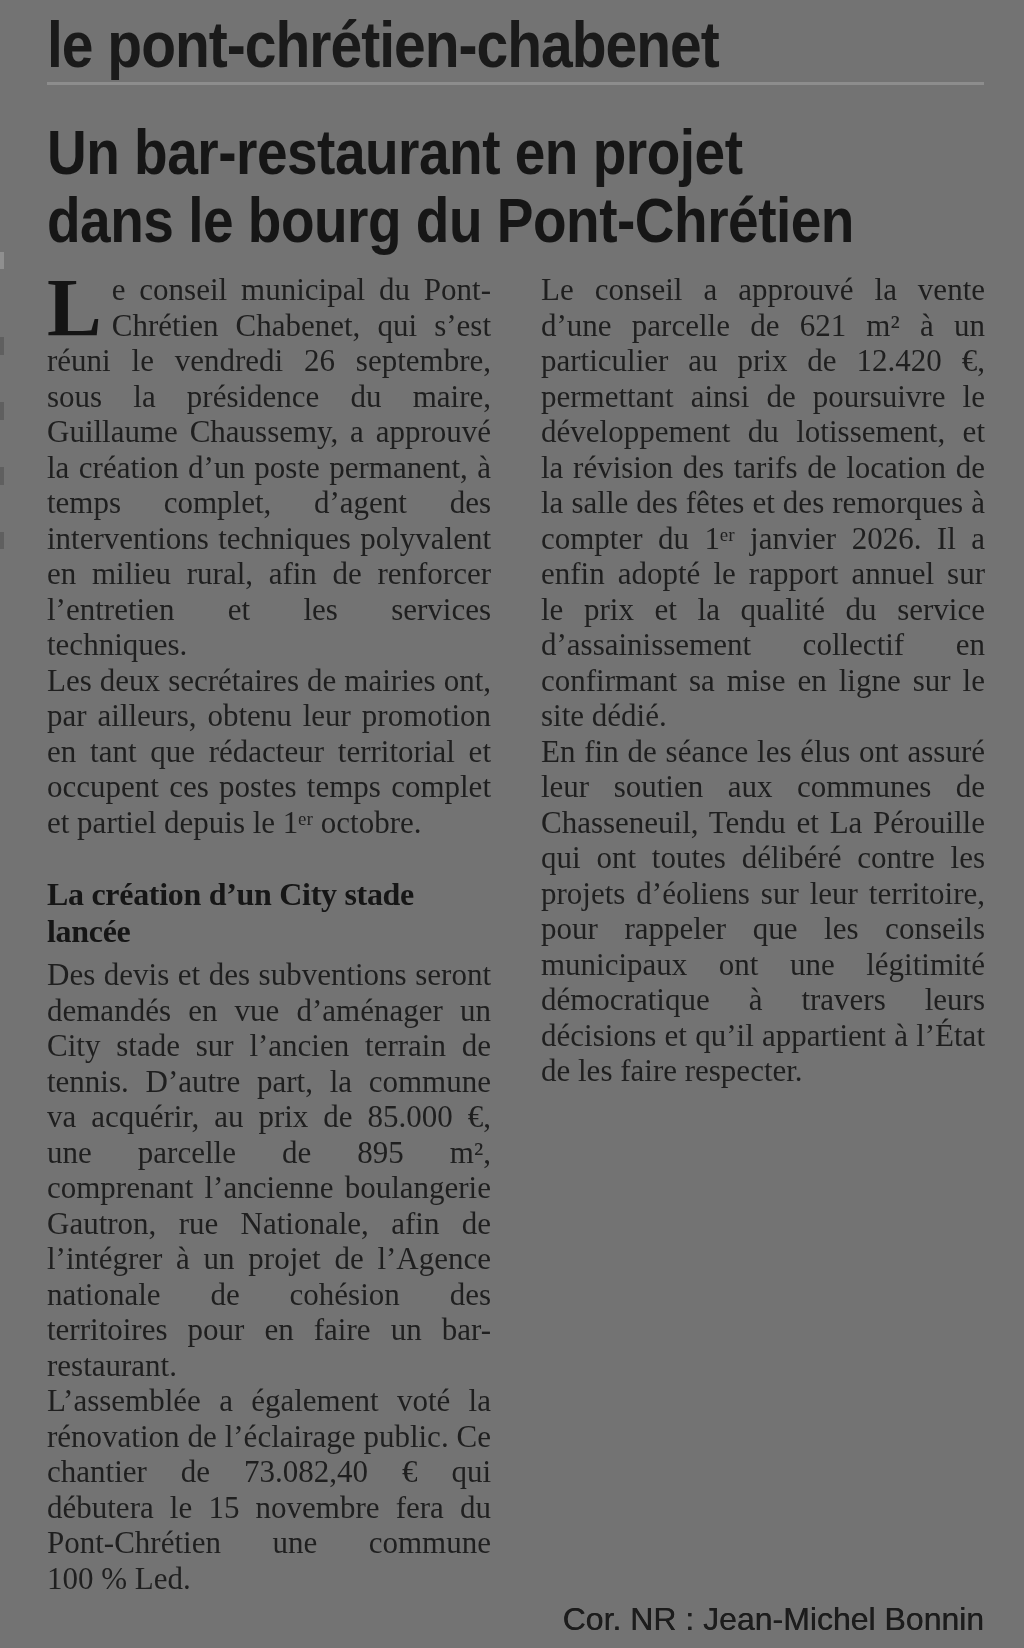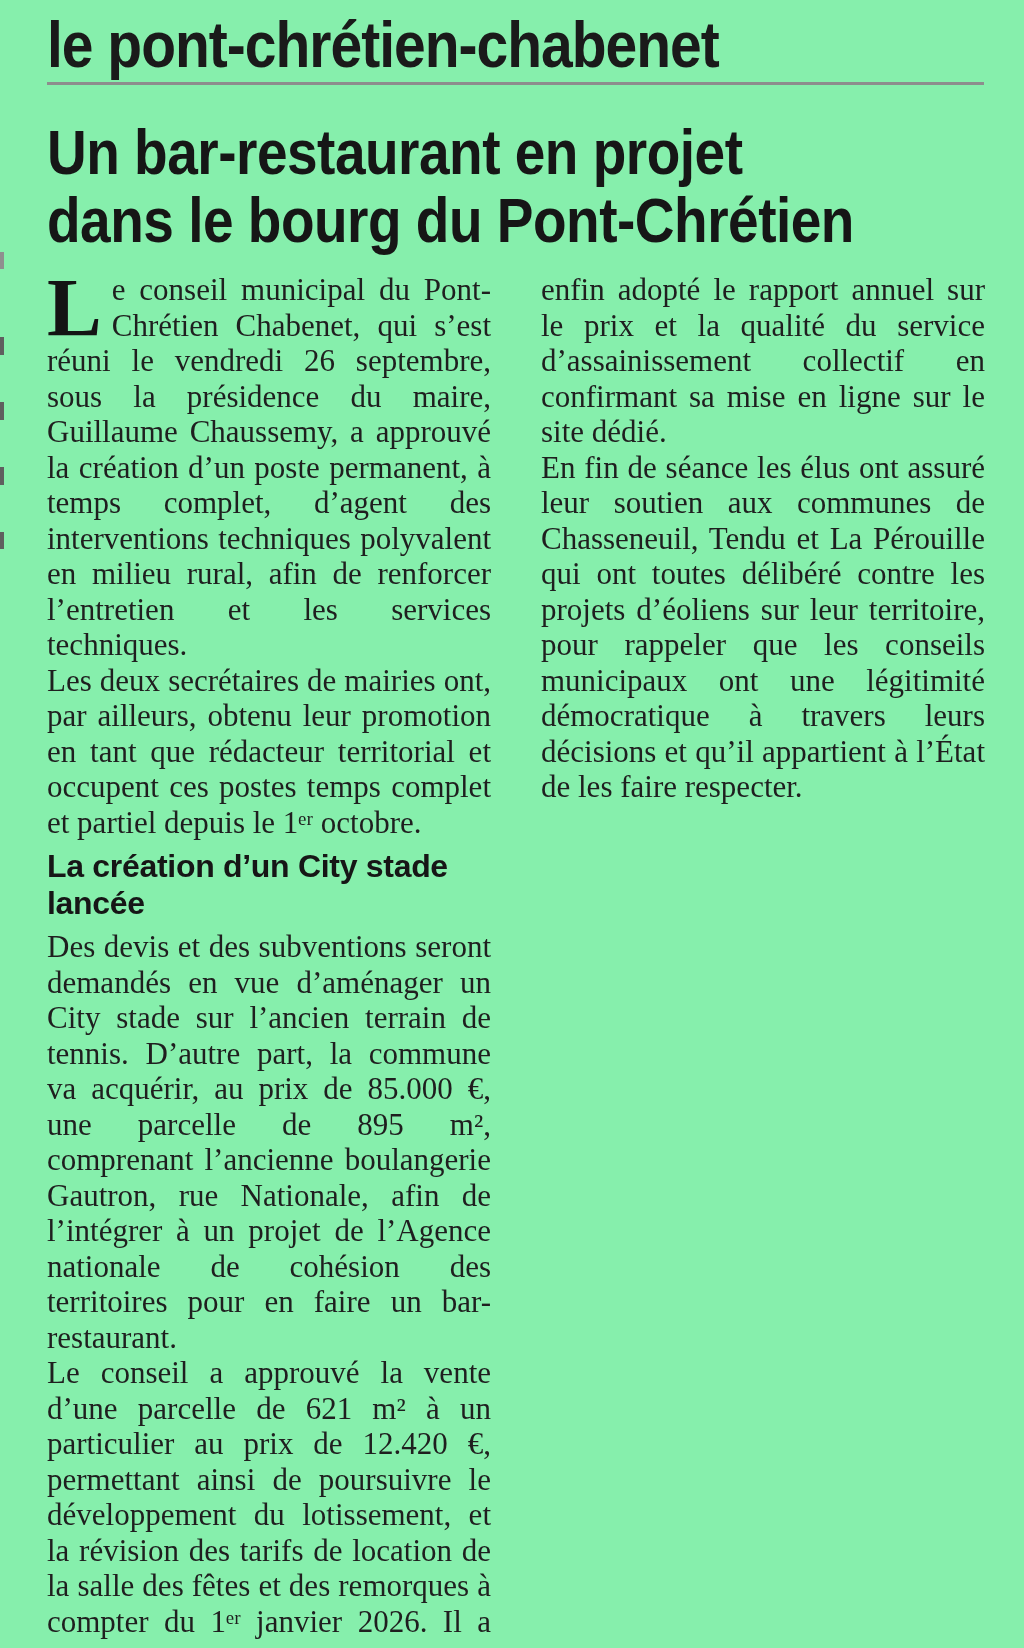--- a/index.html
+++ b/index.html
@@ -1,19 +1,19 @@
 <!DOCTYPE html>
 <html lang="fr"><head>
 <meta charset="utf-8">
 <style>
   html,body{margin:0;padding:0;background:#e8e8e8;}
   .page{
     position:relative;
     width:1024px;height:1648px;
-    background:#86efac;
+    background:#737373;
     overflow:hidden;
     font-family:"Liberation Serif","DejaVu Serif",serif;
     color:#1f1f1f;
   }
   
   .kicker{
     position:absolute;left:47px;top:18px;margin:0;
     font-family:"Liberation Sans",sans-serif;
     font-weight:700;font-size:57px;line-height:60px;
     letter-spacing:-1px;color:#1a1a1a;
@@ -44,25 +44,25 @@
   }
   .para{margin:0;hyphens:manual;}
   .dropcap{
     float:left;
     font-weight:700;
     font-size:82px;line-height:62px;
     padding:5px 10px 0 0;
     color:#141414;
   }
   .subhead{
-    font-family:Liberation Sans, sans-serif;
+    font-family:Liberation Serif, serif;
     font-weight:700;font-size:32px;line-height:37px;
     letter-spacing:-0.3px;color:#161616;
     text-align:left;
-    margin:8px 0 7px 0;
+    margin:36px 0 7px 0;
   }
   
   .byline{
     position:absolute;right:40px;bottom:10px;margin:0;
     font-family:"Liberation Sans",sans-serif;
     font-weight:400;font-size:32px;line-height:38px;
     color:#1c1c1c;text-shadow:0.4px 0 0 #1c1c1c;
     white-space:nowrap;
   }
   
@@ -81,24 +81,26 @@
   <h1 class="headline">
     <span class="hl-line">Un bar-restaurant en projet</span>
     <span class="hl-line">dans le bourg du Pont-Chrétien</span>
   </h1>
 
   <div class="body-columns" id="article-body">
       <p class="para"><span class="dropcap">L</span>e conseil municipal du Pont-Chrétien Chabenet, qui s’est réuni le vendredi 26 septembre, sous la présidence du maire, Guillaume Chaussemy, a approuvé la création d’un poste permanent, à temps complet, d’agent des interventions techniques polyvalent en milieu rural, afin de renforcer l’entretien et les services techniques.</p>
       <p class="para">Les deux secrétaires de mairies ont, par ailleurs, obtenu leur promotion en tant que rédacteur territorial et occupent ces postes temps complet et partiel depuis le 1ᵉʳ octobre.</p>
       <h3 class="subhead">La création d’un City stade lancée</h3>
       <p class="para">Des devis et des subventions seront demandés en vue d’aménager un City stade sur l’ancien terrain de tennis. D’autre part, la commune va acquérir, au prix de 85.000&nbsp;€, une parcelle de 895&nbsp;m², comprenant l’ancienne boulangerie Gautron, rue Nationale, afin de l’intégrer à un projet de l’Agence nationale de cohésion des territoires pour en faire un bar-restaurant.</p>
+      <p class="para">L’assemblée a également voté la rénovation de l’éclairage public. Ce chantier de 73.082,40&nbsp;€ qui débutera le 15 novembre fera du Pont-Chrétien une commune 100&nbsp;%&nbsp;Led.</p>
       <p class="para">Le conseil a approuvé la vente d’une parcelle de 621&nbsp;m² à un particulier au prix de 12.420&nbsp;€, permettant ainsi de poursuivre le développement du lotissement, et la révision des tarifs de location de la salle des fêtes et des remorques à compter du 1ᵉʳ janvier 2026. Il a enfin adopté le rapport annuel sur le prix et la qualité du service d’assainissement collectif en confirmant sa mise en ligne sur le site dédié.</p>
       <p class="para">En fin de séance les élus ont assuré leur soutien aux communes de Chasseneuil, Tendu et La Pérouille qui ont toutes délibéré contre les projets d’éoliens sur leur territoire, pour rappeler que les conseils municipaux ont une légitimité démocratique à travers leurs décisions et qu’il appartient à l’État de les faire respecter.</p>
     </div>
 
+  <p class="byline">Cor. NR : Jean-Michel Bonnin</p>
 
   <div class="scan-art light" style="top:252px;height:17px;"></div>
   <div class="scan-art" style="top:337px;height:18px;"></div>
   <div class="scan-art" style="top:402px;height:18px;"></div>
   <div class="scan-art" style="top:467px;height:18px;"></div>
   <div class="scan-art" style="top:532px;height:17px;"></div>
 
 </div>
 
 </body></html>

